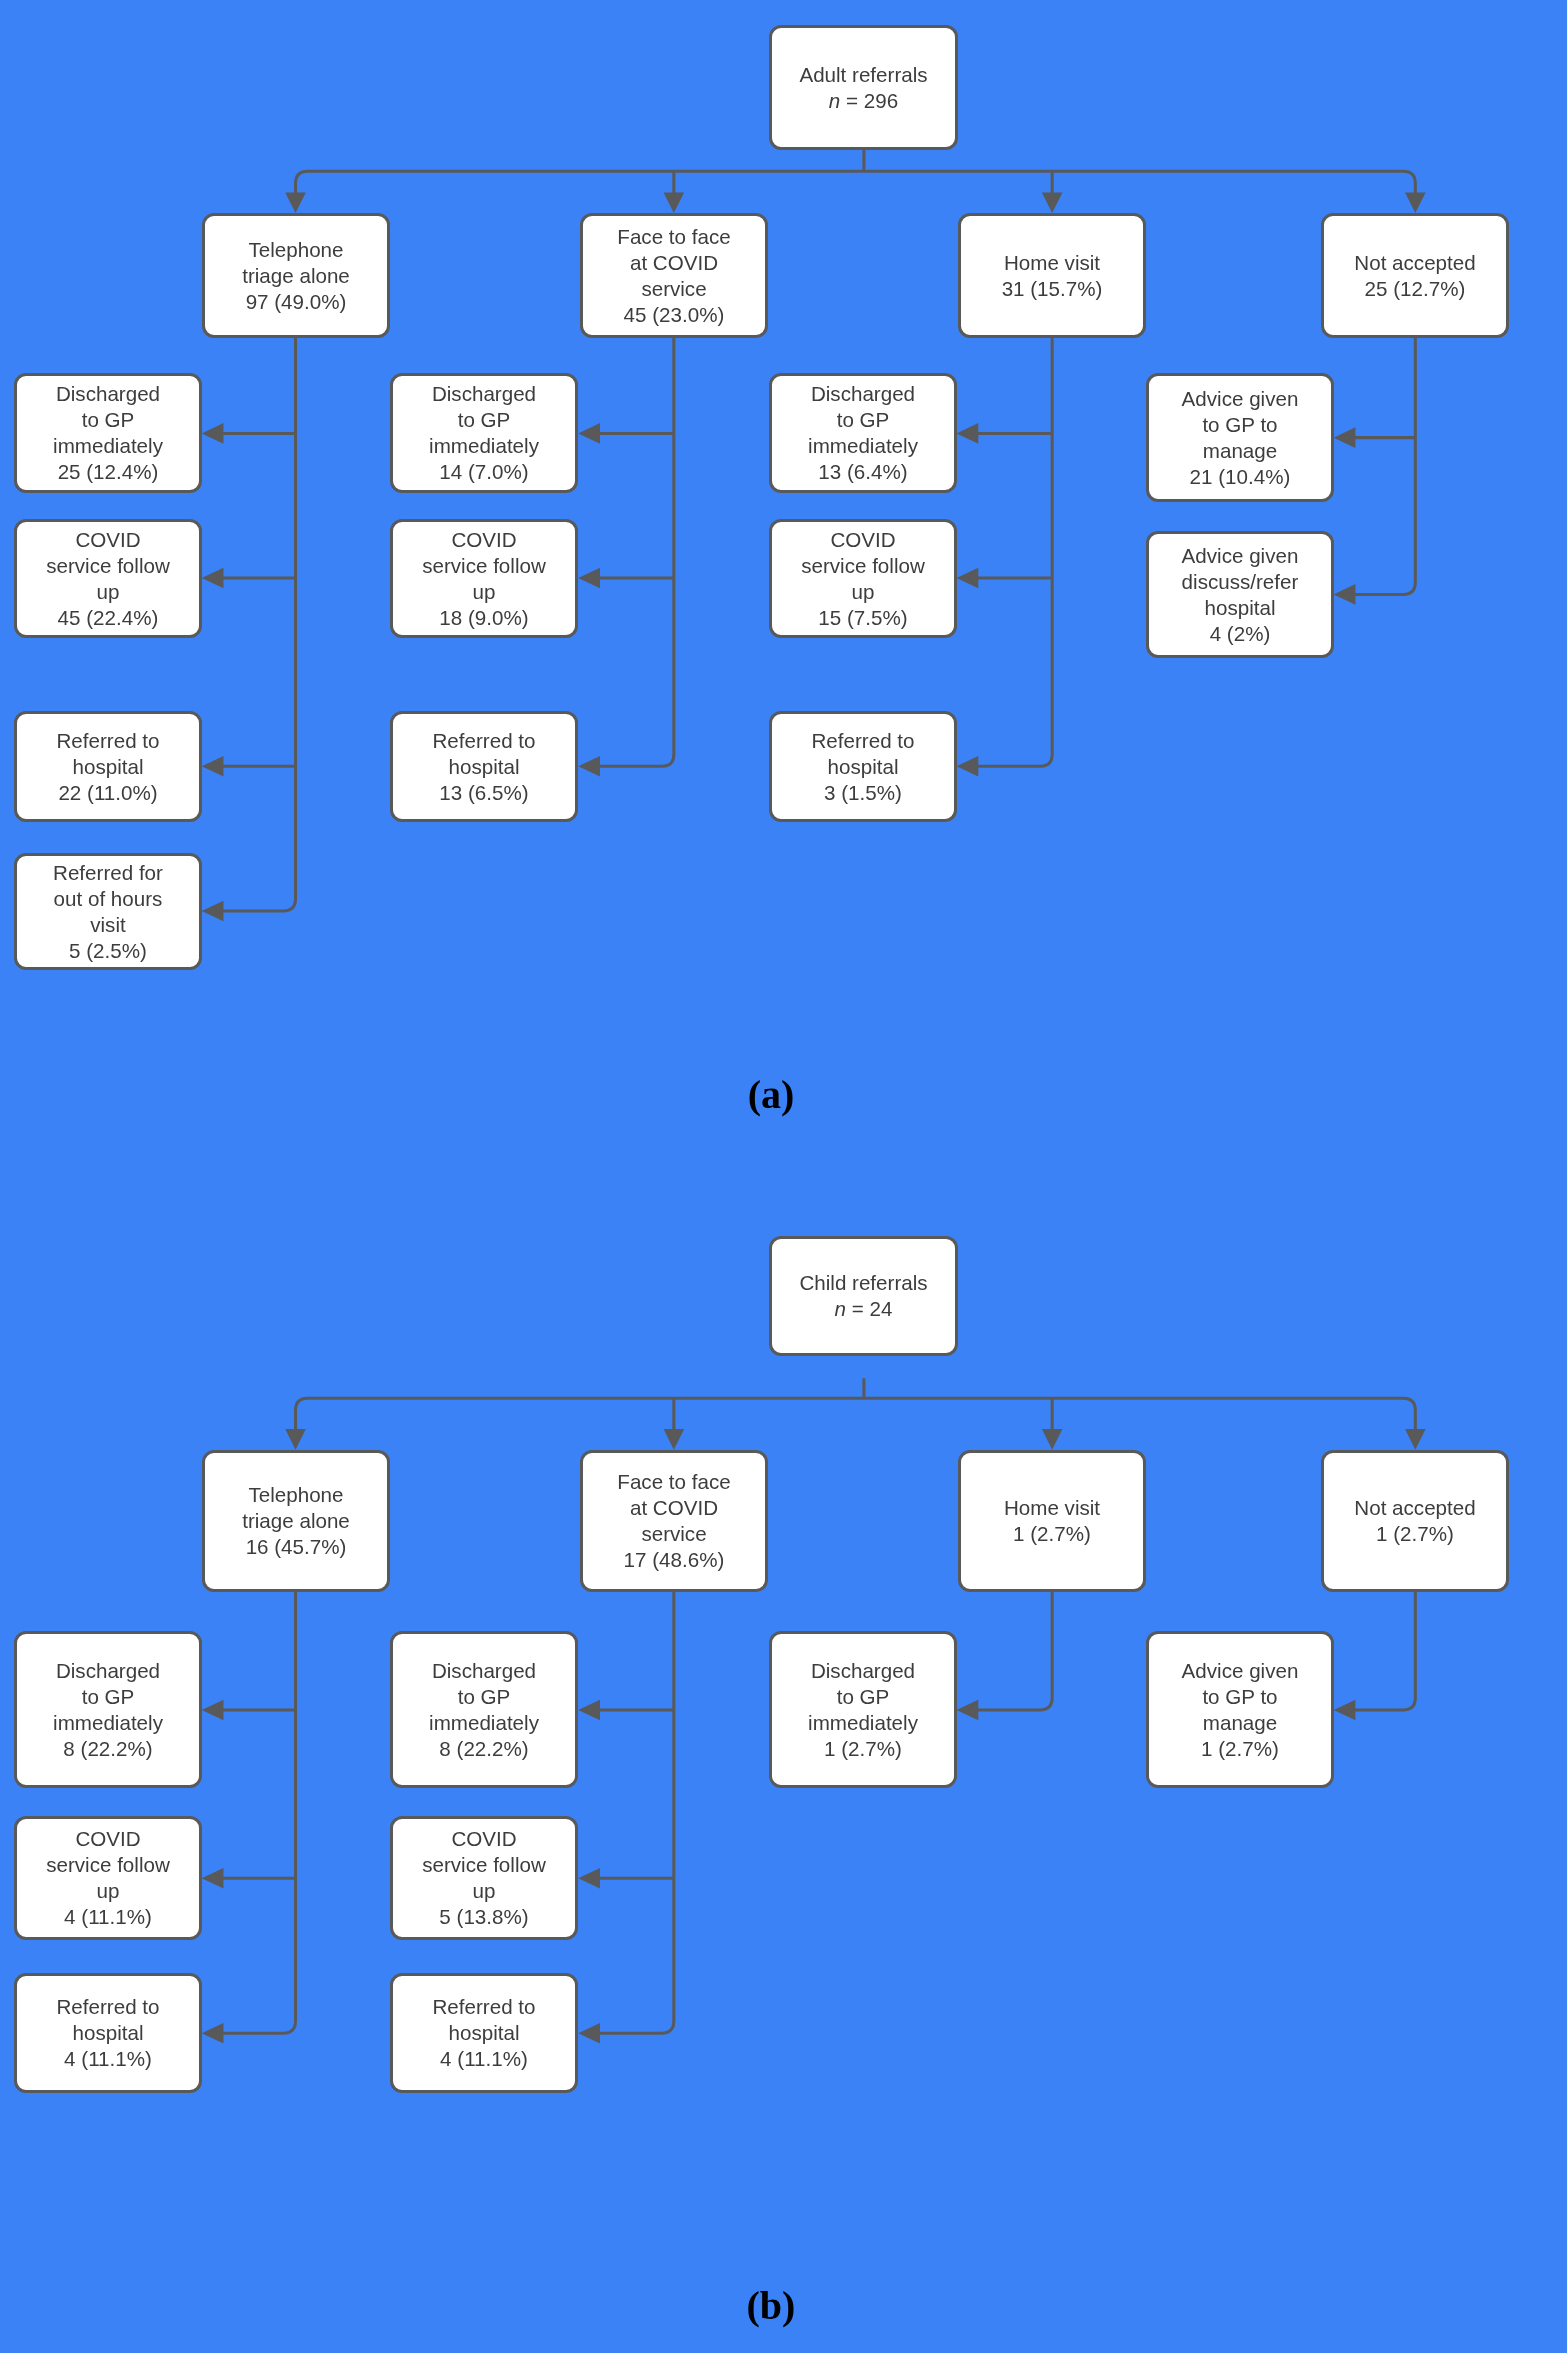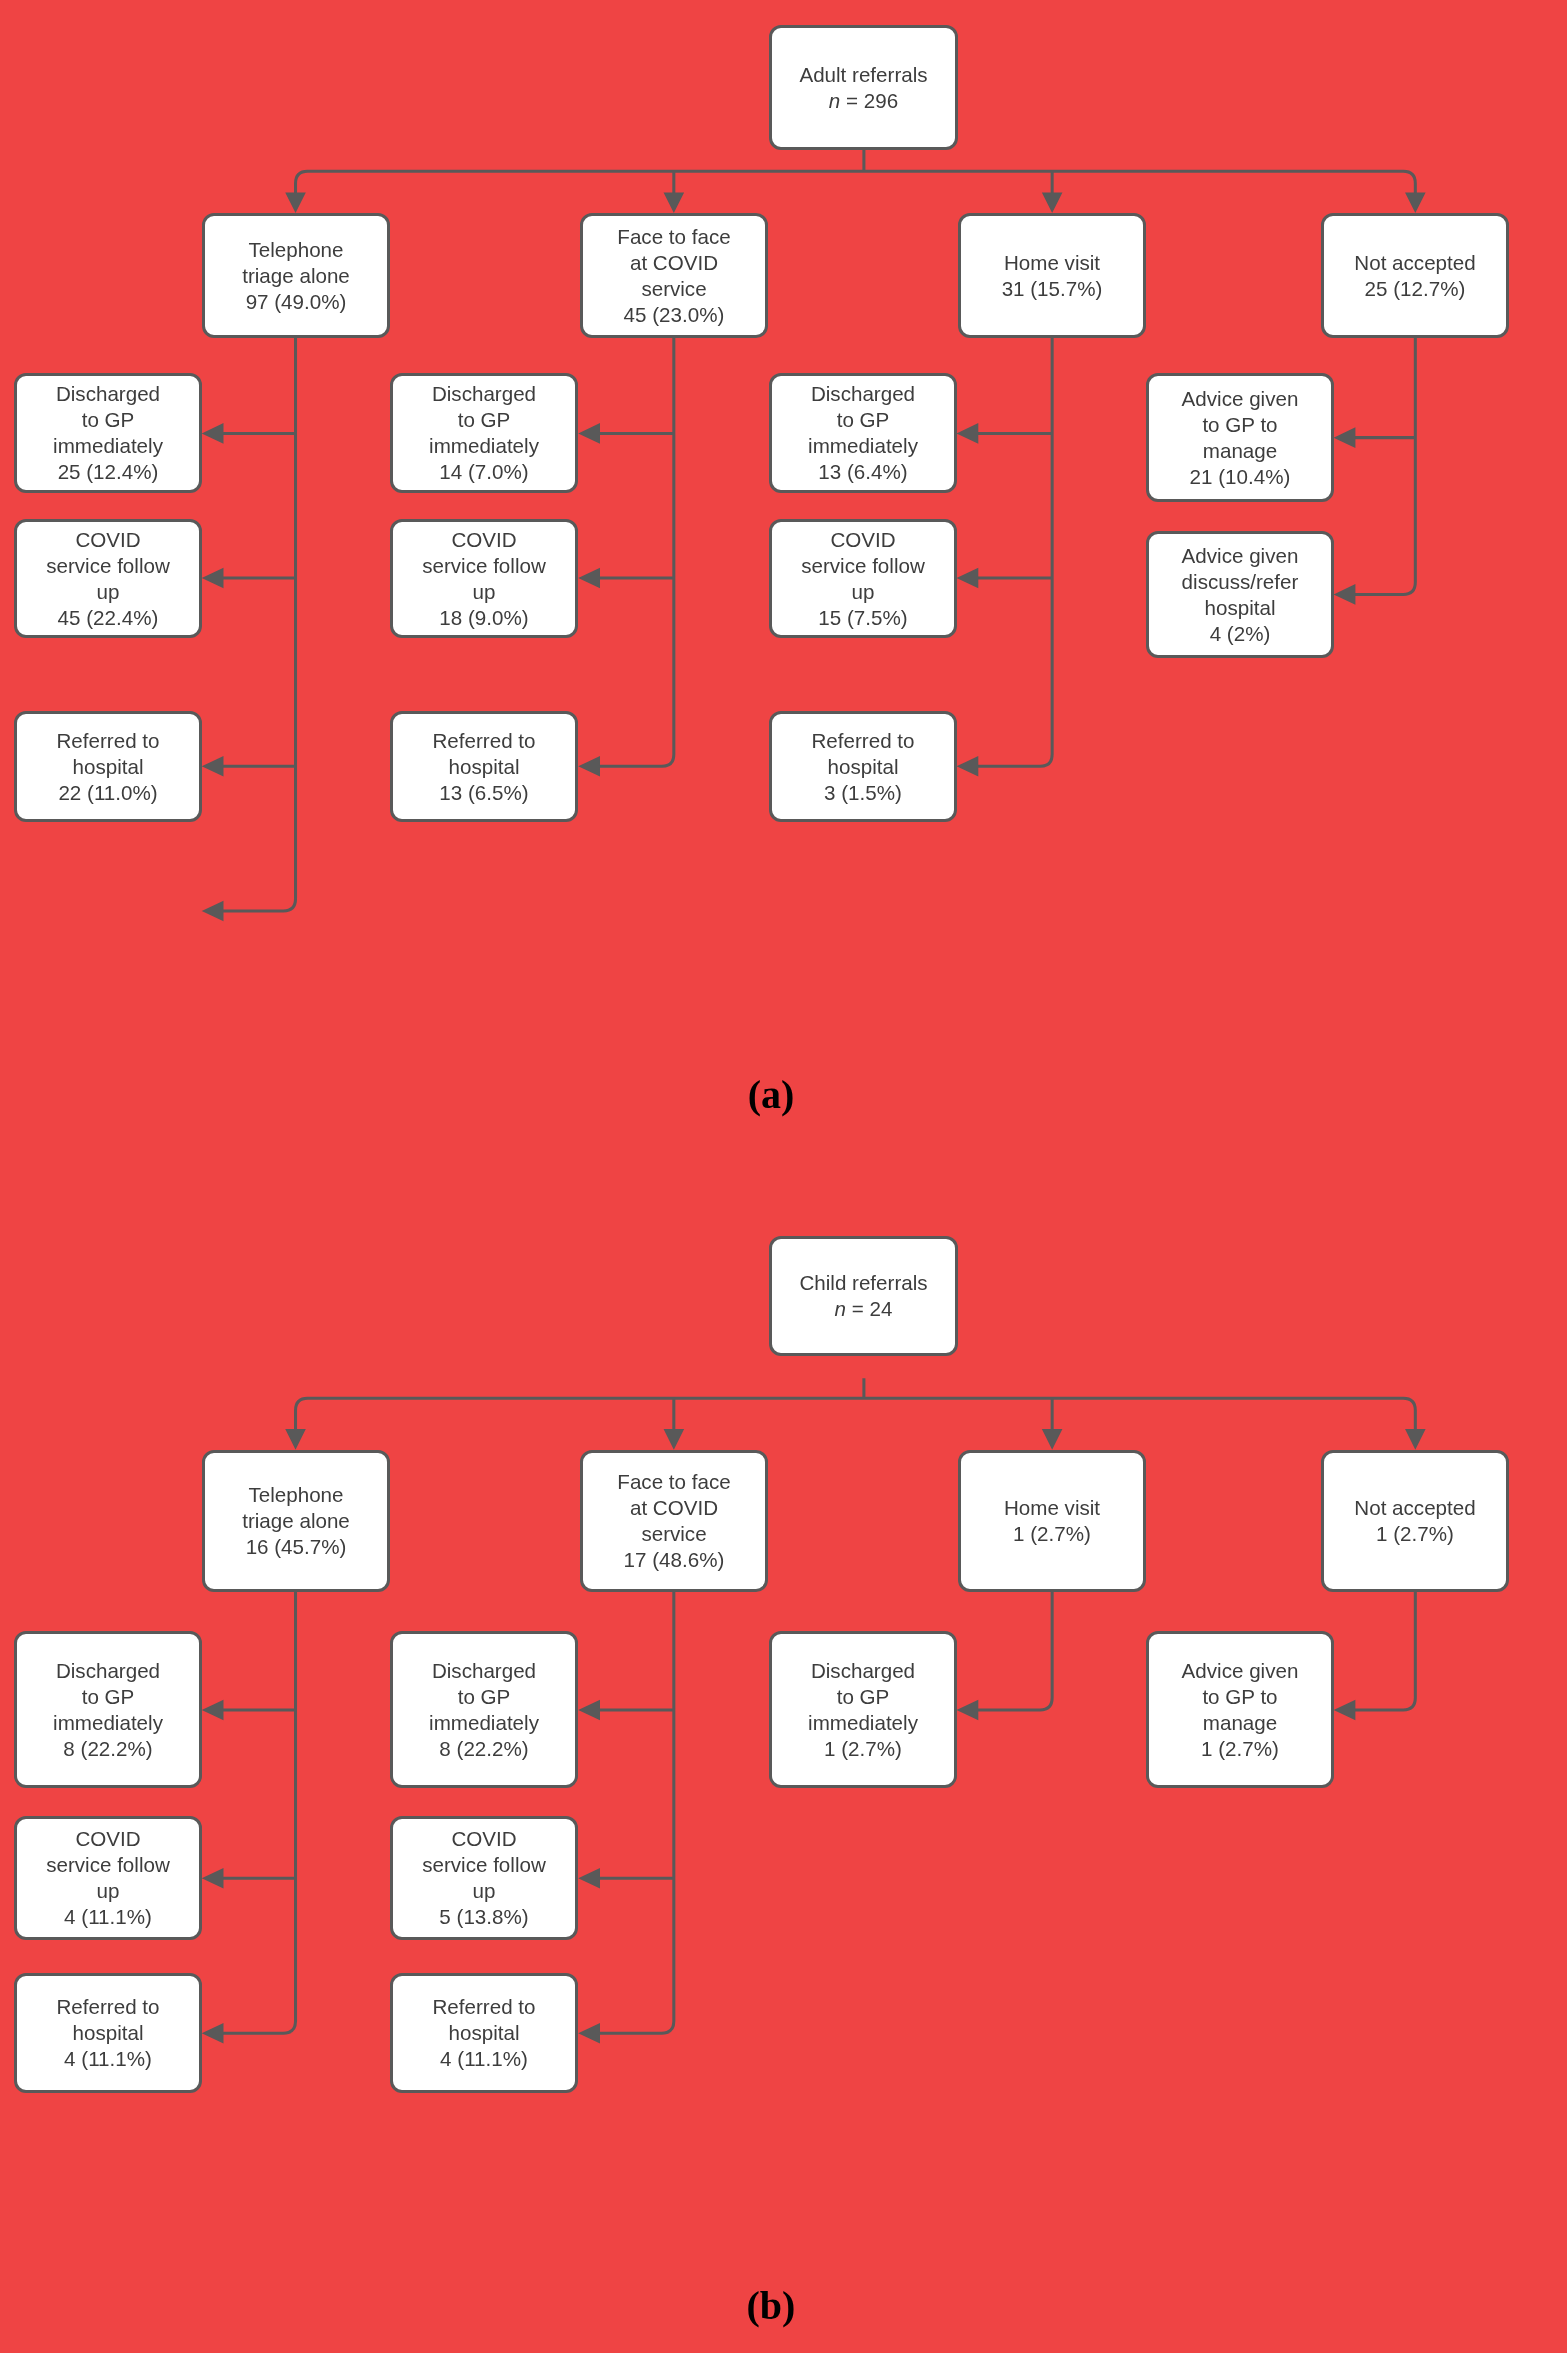--- a/index.html
+++ b/index.html
@@ -1,20 +1,20 @@
 <!DOCTYPE html>
 <html style="font-size:9.7px"><head>
 <meta charset="utf-8">
 <style>
   html, body { margin: 0; padding: 0; background: #ffffff; }
   .canvas {
     position: relative;
     width: 1568px;
     height: 2354px;
-    background: #ef4444;
+    background: #3b82f6;
     font-family: "Liberation Sans", "DejaVu Sans", sans-serif;
   }
   .wires {
     position: absolute;
     left: 0; top: 0;
     width: 1568px; height: 2354px;
   }
   .box {
     position: absolute;
     box-sizing: border-box;
@@ -103,20 +103,24 @@
 to GP
 immediately
 25 (12.4%)</div>
   <div class="box" style="left:14px;top:519px;width:188px;height:119px">COVID
 service follow
 up
 45 (22.4%)</div>
   <div class="box" style="left:14px;top:711px;width:188px;height:111px">Referred to
 hospital
 22 (11.0%)</div>
+  <div class="box" style="left:14px;top:853px;width:188px;height:117px">Referred for
+out of hours
+visit
+5 (2.5%)</div>
 
   <div class="box" style="left:390px;top:373px;width:188px;height:120px">Discharged
 to GP
 immediately
 14 (7.0%)</div>
   <div class="box" style="left:390px;top:519px;width:188px;height:119px">COVID
 service follow
 up
 18 (9.0%)</div>
   <div class="box" style="left:390px;top:711px;width:188px;height:111px">Referred to

